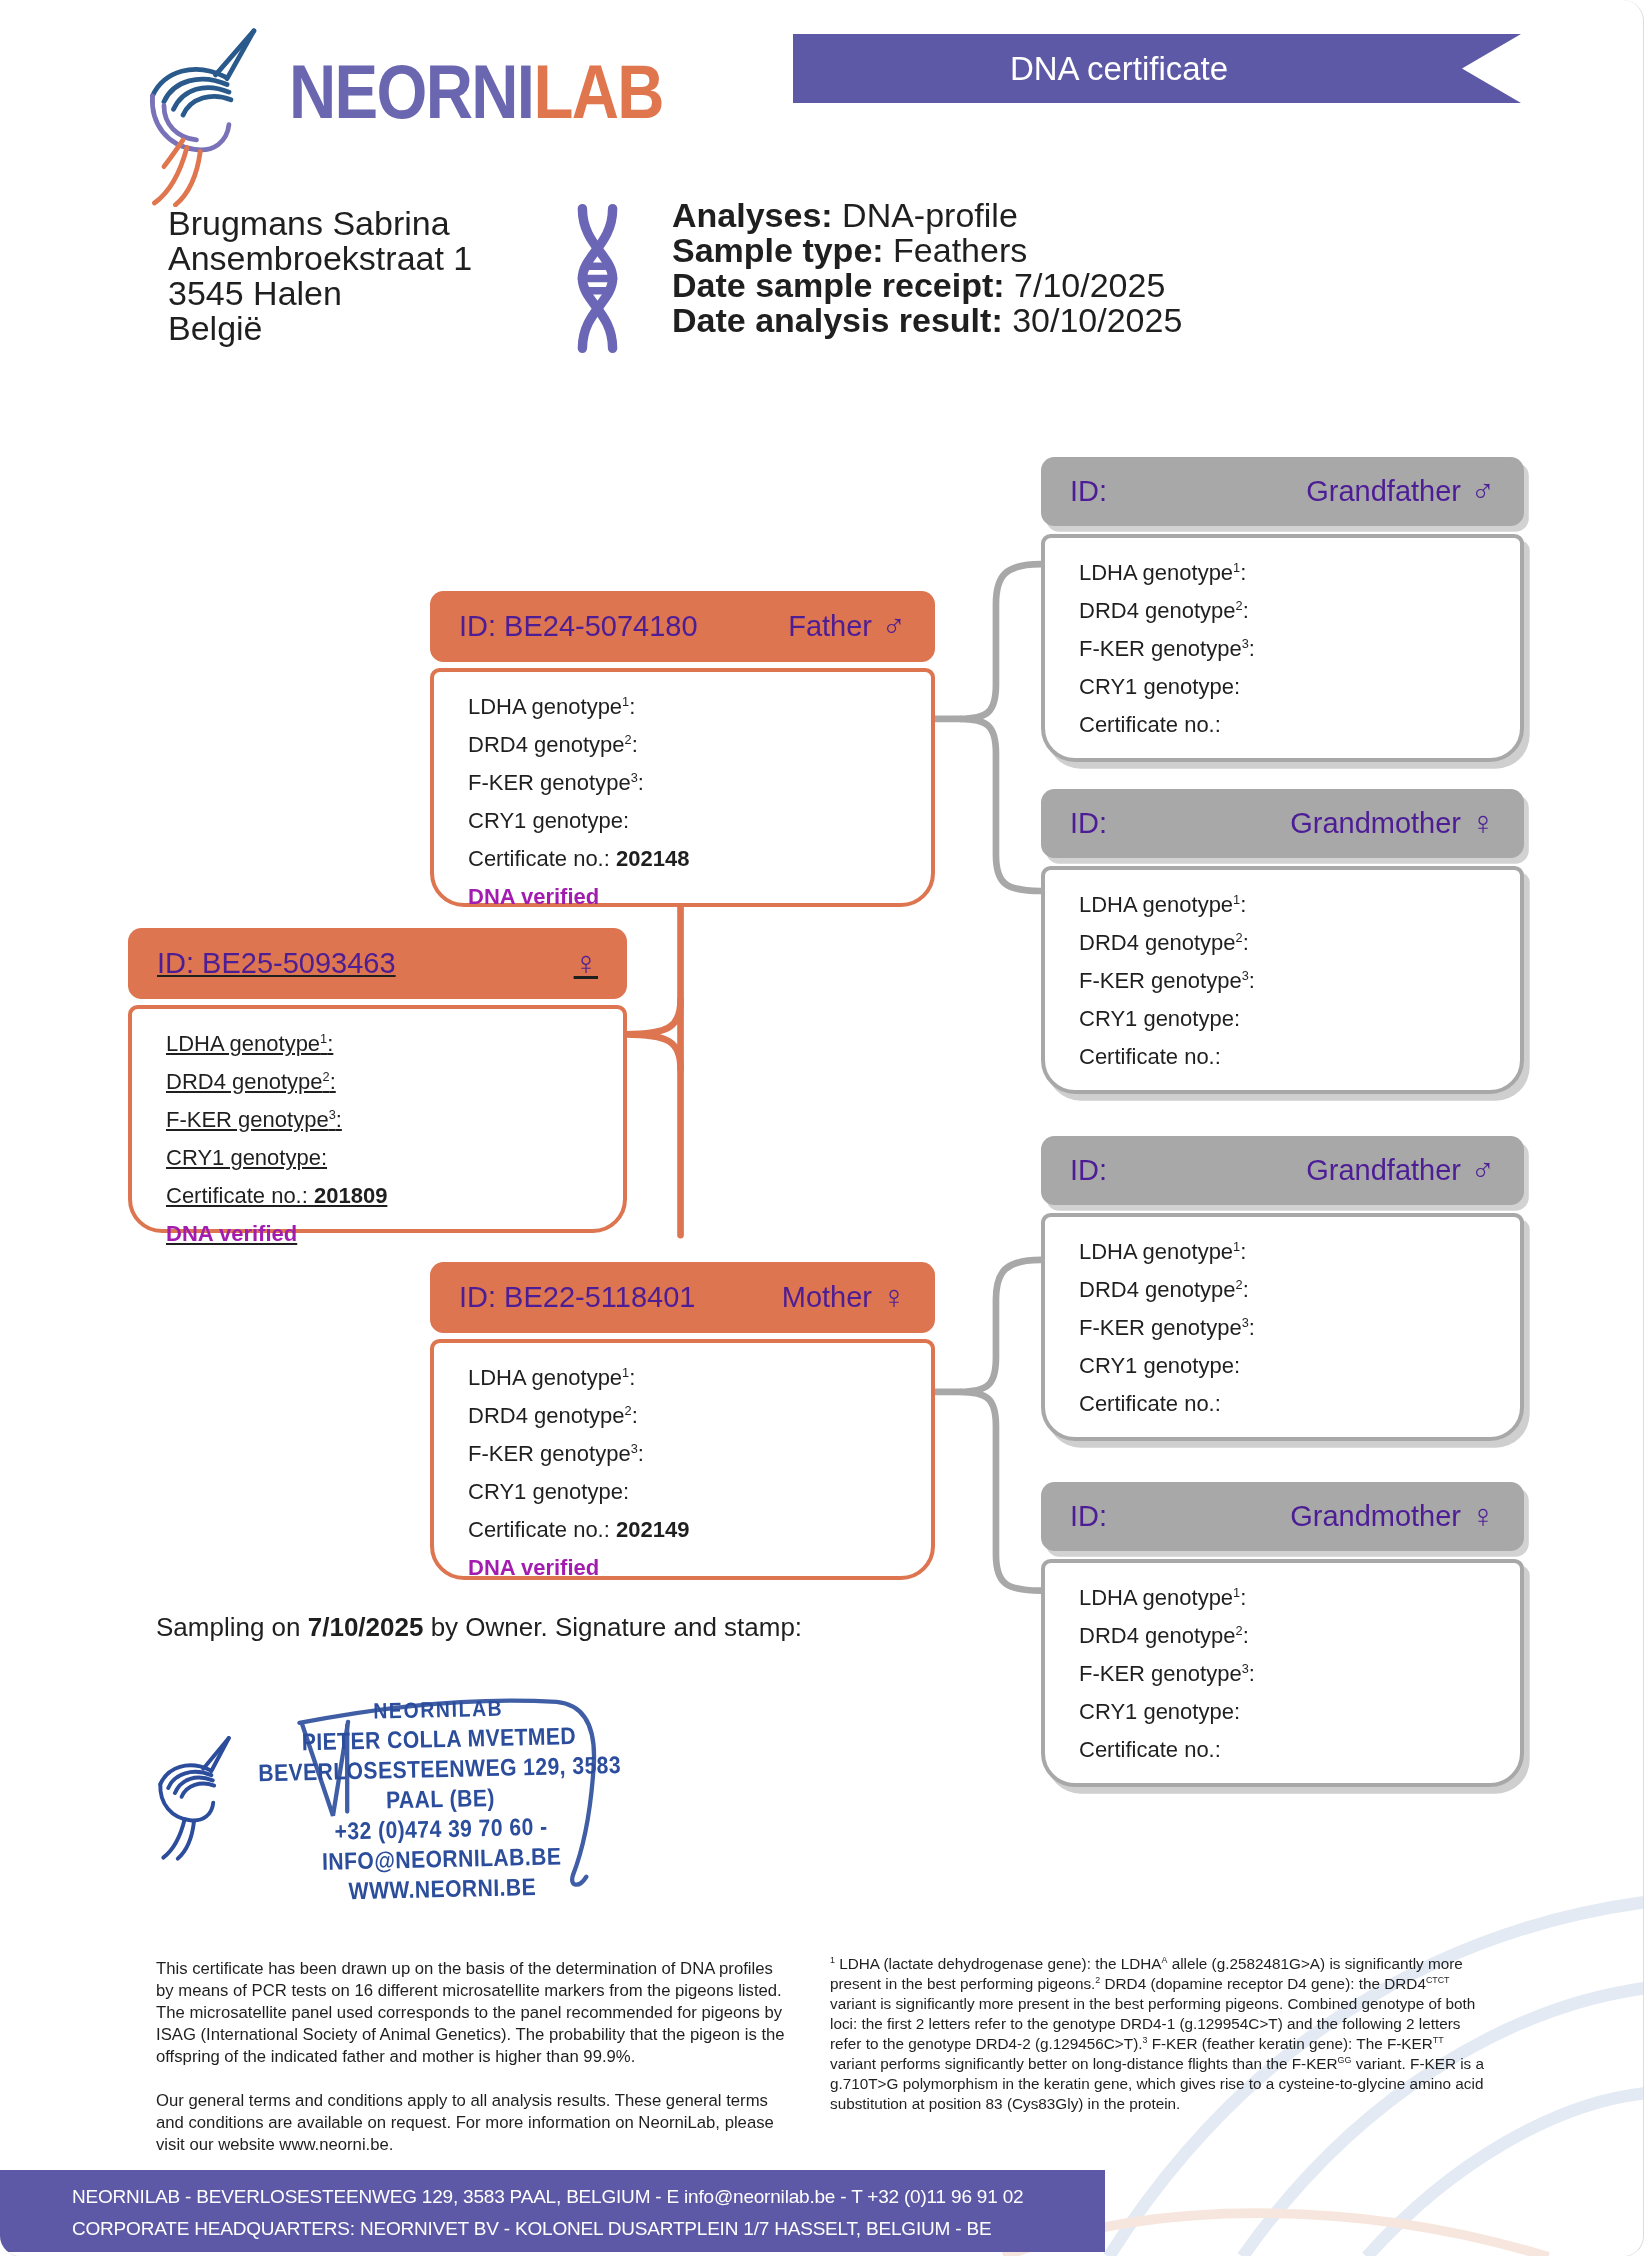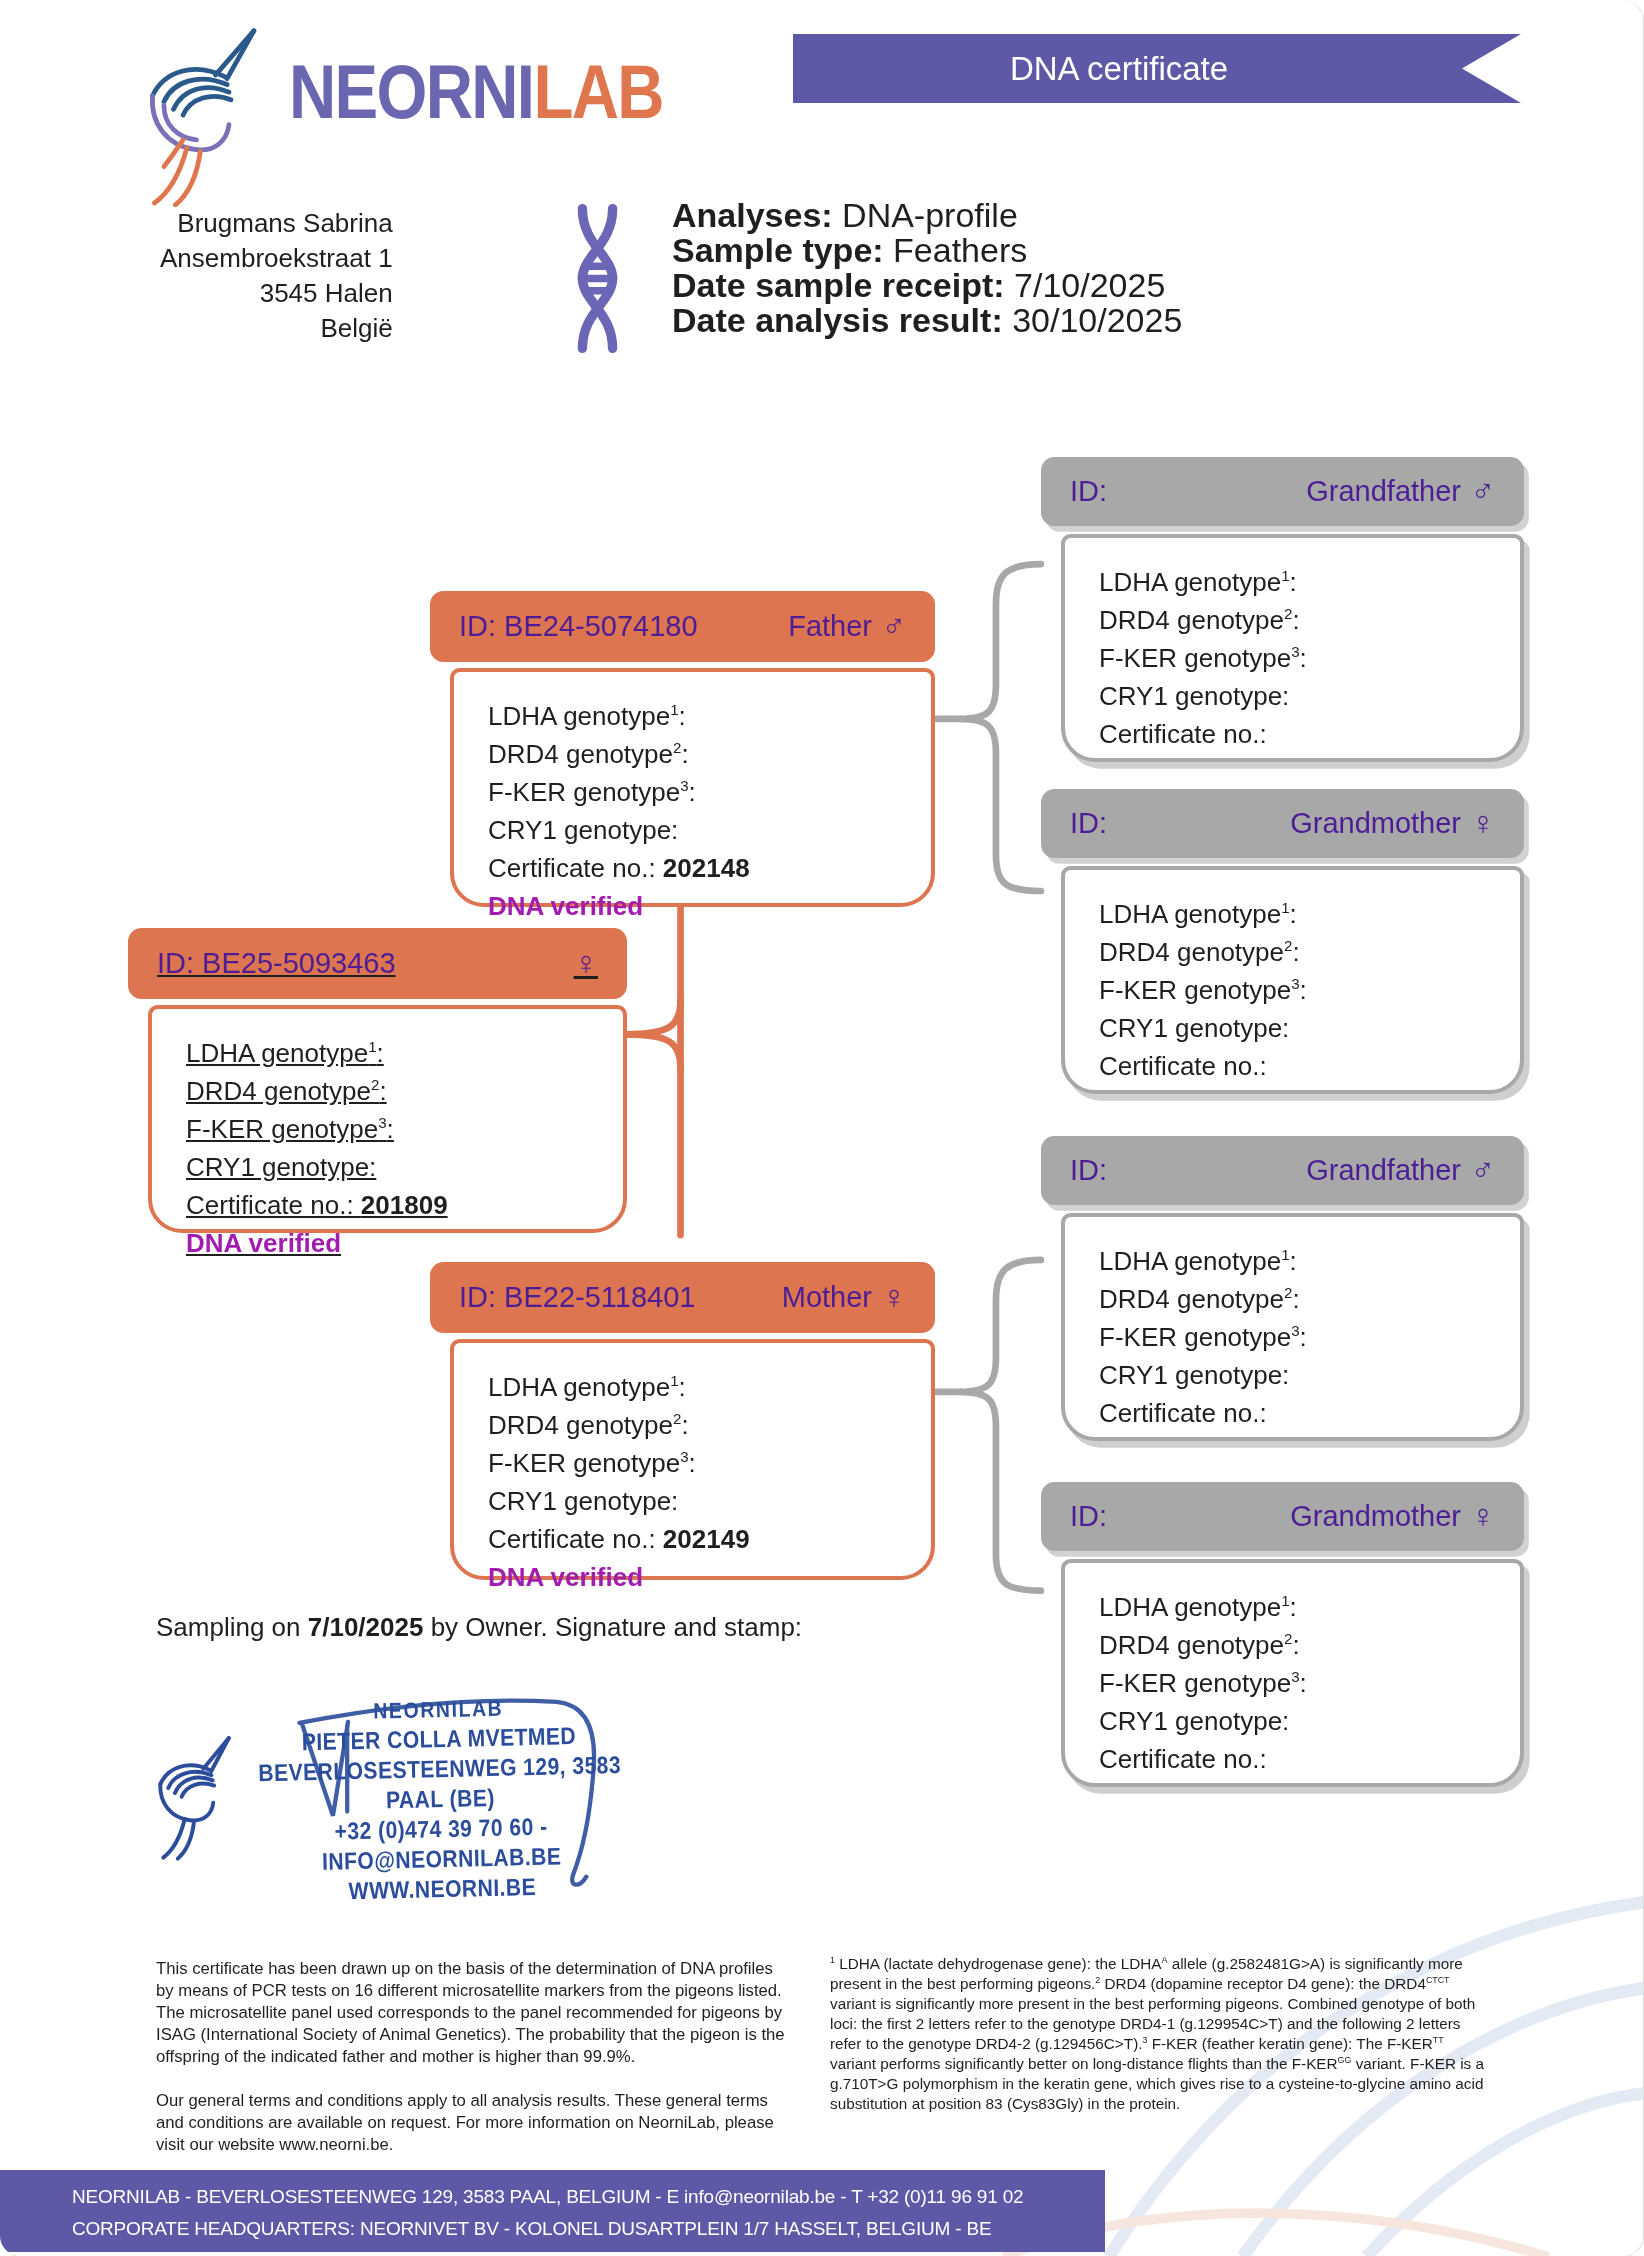--- a/index.html
+++ b/index.html
@@ -12,31 +12,31 @@
   sup{font-size:58%;line-height:0;}
   
   .wordmark{left:289px;top:48px;font-size:76px;font-weight:600;letter-spacing:-1.9px;
     transform:scaleX(0.86);transform-origin:left center;white-space:nowrap;}
   .wordmark .wm-a{color:#6b66b0;}
   .wordmark .wm-b{color:#e0764e;}
   .banner{left:793px;top:34px;width:728px;height:69px;background:#5d59a6;
     clip-path:polygon(0 0,100% 0,calc(100% - 59px) 50%,100% 100%,0 100%);
     display:flex;align-items:center;justify-content:center;}
   .banner-title{color:#ffffff;font-size:33px;font-weight:400;padding-right:76px;}
-  .owner{left:160px;top:206px;font-size:26px;line-height:35px;text-align:right;}
+  .owner{left:168px;top:206px;font-size:34px;line-height:35px;}
   .info{left:672px;top:198px;font-size:34px;line-height:35px;}
   .info .lbl{font-weight:700;}
   
   .pbox{position:absolute;}
   .pbox-header{height:71px;border-radius:13.4px;display:flex;align-items:center;
     justify-content:space-between;padding:0 29px;color:#4c1d95;font-size:29px;box-sizing:border-box;margin-top:29px;}
   .pbox-role{display:flex;align-items:center;gap:9.6px;}
   .sex{font-size:32.5px;line-height:1;}
   .pbox-body{margin-top:5.7px;background:#fff;border-radius:9.6px 9.6px 34px 34px;
-    padding:25px 17px 0 34px;font-size:26px;line-height:38px;box-sizing:border-box;margin-left:20px;}
+    padding:16px 17px 0 34px;font-size:22px;line-height:38px;box-sizing:border-box;}
   .orange .pbox-header{background:#dd7551;}
   .orange .pbox-body{border:4.8px solid #dd7551;}
   .gray .pbox-header{background:#a8a8a8;height:69px;box-shadow:4.8px 5.7px 0 #d2d2d2;}
   .gray .pbox-body{border:4.8px solid #a8a8a8;margin-top:7.6px;box-shadow:5.7px 6.7px 0 #cfcfcf;}
   .cert-no{font-weight:700;}
   .dna-verified{color:#a21caf;font-weight:700;}
   
   .sampling{left:156px;top:1612px;font-size:26px;}
   .sampling b{font-weight:700;}
   .stamp{left:153px;top:1692px;width:497px;height:229px;transform:rotate(-1.3deg);}

